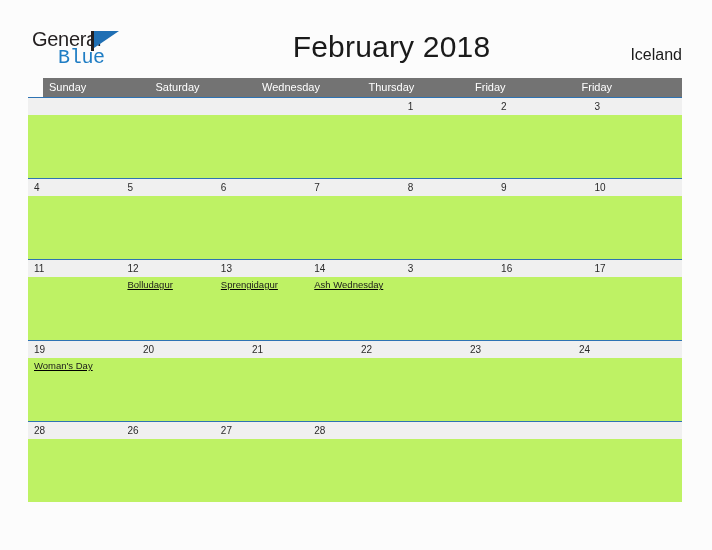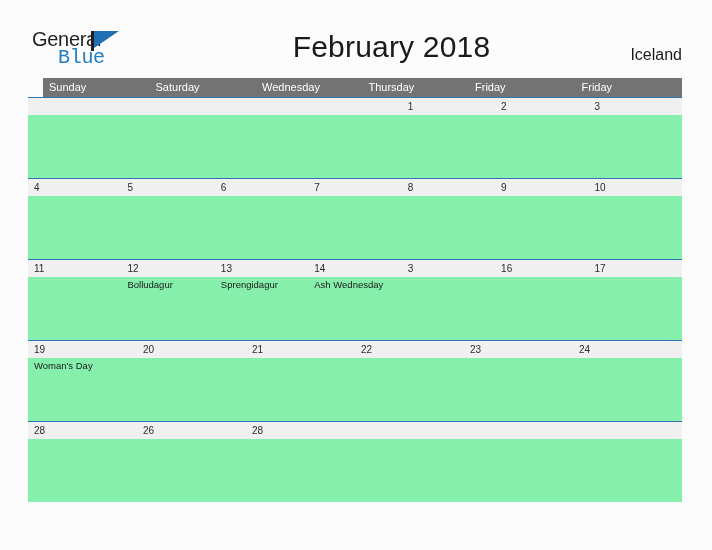--- a/index.html
+++ b/index.html
@@ -133,21 +133,22 @@
     border-top: none;
   }
   .week-row .daynum-band {
     display: flex;
     height: 17px;
     background: #f0f0f0;
   }
   .week-row .body-band {
     display: flex;
     height: 63px;
-    background: #86efac;
+    background: #bef264;
+    text-decoration: underline;
   }
   .daynum-cell {
     flex: 1 1 0;
     font-size: 10px;
     color: #2a2a2a;
     padding-left: 6px;
     line-height: 17px;
     box-sizing: border-box;
     white-space: nowrap;
     overflow: hidden;
@@ -332,20 +333,21 @@
       <div class="event-cell">
           <div class="event-text"></div>
         </div>
     </div>
   </div>
 
   <div class="week-row">
     <div class="daynum-band">
       <div class="daynum-cell">28</div>
       <div class="daynum-cell">26</div>
+      <div class="daynum-cell">27</div>
       <div class="daynum-cell">28</div>
       <div class="daynum-cell"></div>
       <div class="daynum-cell"></div>
       <div class="daynum-cell"></div>
     </div>
     <div class="body-band">
       <div class="event-cell">
           <div class="event-text"></div>
         </div>
       <div class="event-cell">

